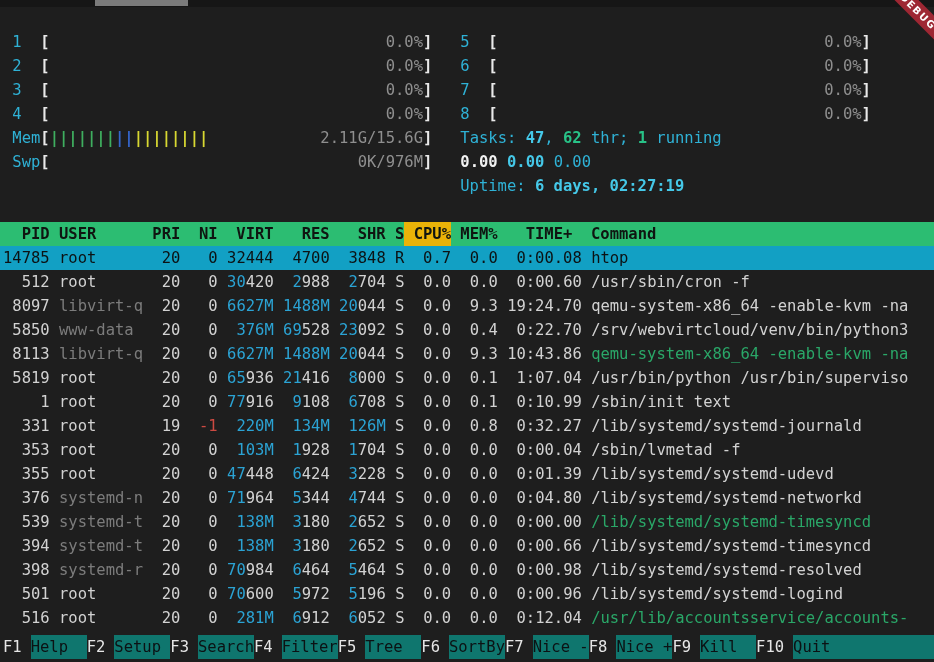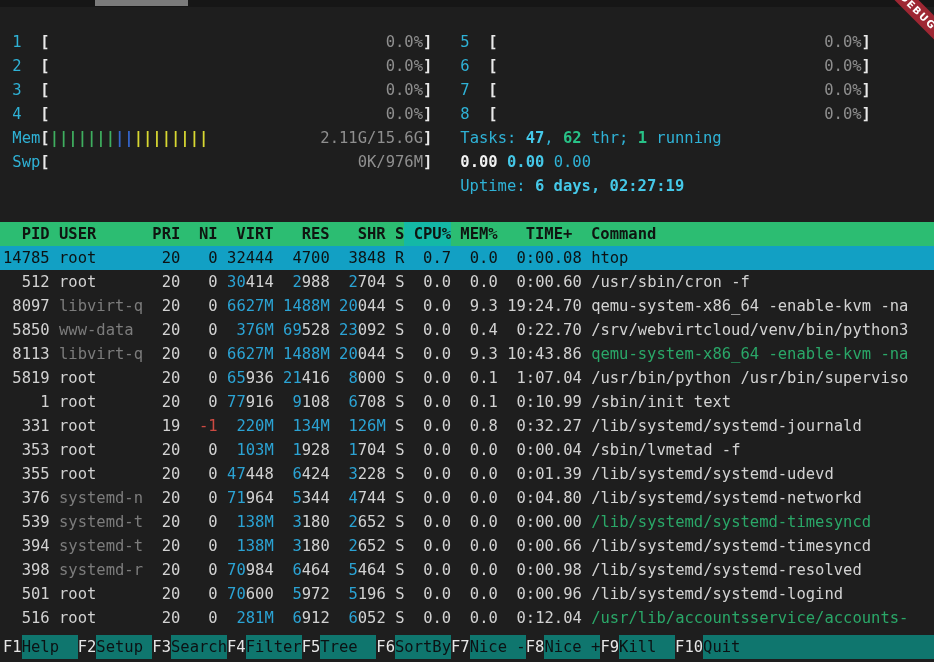--- a/index.html
+++ b/index.html
@@ -25,27 +25,27 @@
   .dim{color:#7c7c7c;}
   .red{color:#cd4a42;}
   .mem{color:#2ba3d4;}
   .grn{color:#2aa768;}
   .pg{color:#3fae5f;font-weight:bold;}
   .pb{color:#3566cc;font-weight:bold;}
   .py{color:#d8d832;font-weight:bold;}
   
   .hdr{background:#2cbd72;font-weight:bold;}
   .hdr span{color:#0f1511;}
-  .hdr .sort{background:#14b8a6;}
+  .hdr .sort{background:#eab308;}
   
   .sel{background:#12a0c4;}
   .sel span{color:#0c1214;}
   
   .fnbar{display:flex;}
-  .fnwrap{display:flex;flex-shrink:0;}
+  .fnwrap{display:flex;flex-shrink:0;gap:9px;}
   .fnwrap.grow{flex:1;border-radius:9px;}
   .fnwrap.grow .fnl{flex:1;}
   .fnk{color:#e6e6e6;}
   .fnl{background:#0f766e;color:#0c1214;}
 </style>
 </head>
 <body>
 
 <div class="topband"></div>
 <div class="scroll-tab"></div>
@@ -138,21 +138,21 @@
     <div class="line">
       <span class="wh">  512</span>
       <span> </span>
       <span class="wh">root     </span>
       <span> </span>
       <span class="wh"> 20</span>
       <span> </span>
       <span class="wh">  0</span>
       <span> </span>
       <span class="mem">30</span>
-      <span class="wh">414</span>
+      <span class="wh">420</span>
       <span> </span>
       <span> </span>
       <span class="mem">2</span>
       <span class="wh">988</span>
       <span> </span>
       <span> </span>
       <span class="mem">2</span>
       <span class="wh">704</span>
       <span> </span>
       <span class="wh">S</span>

